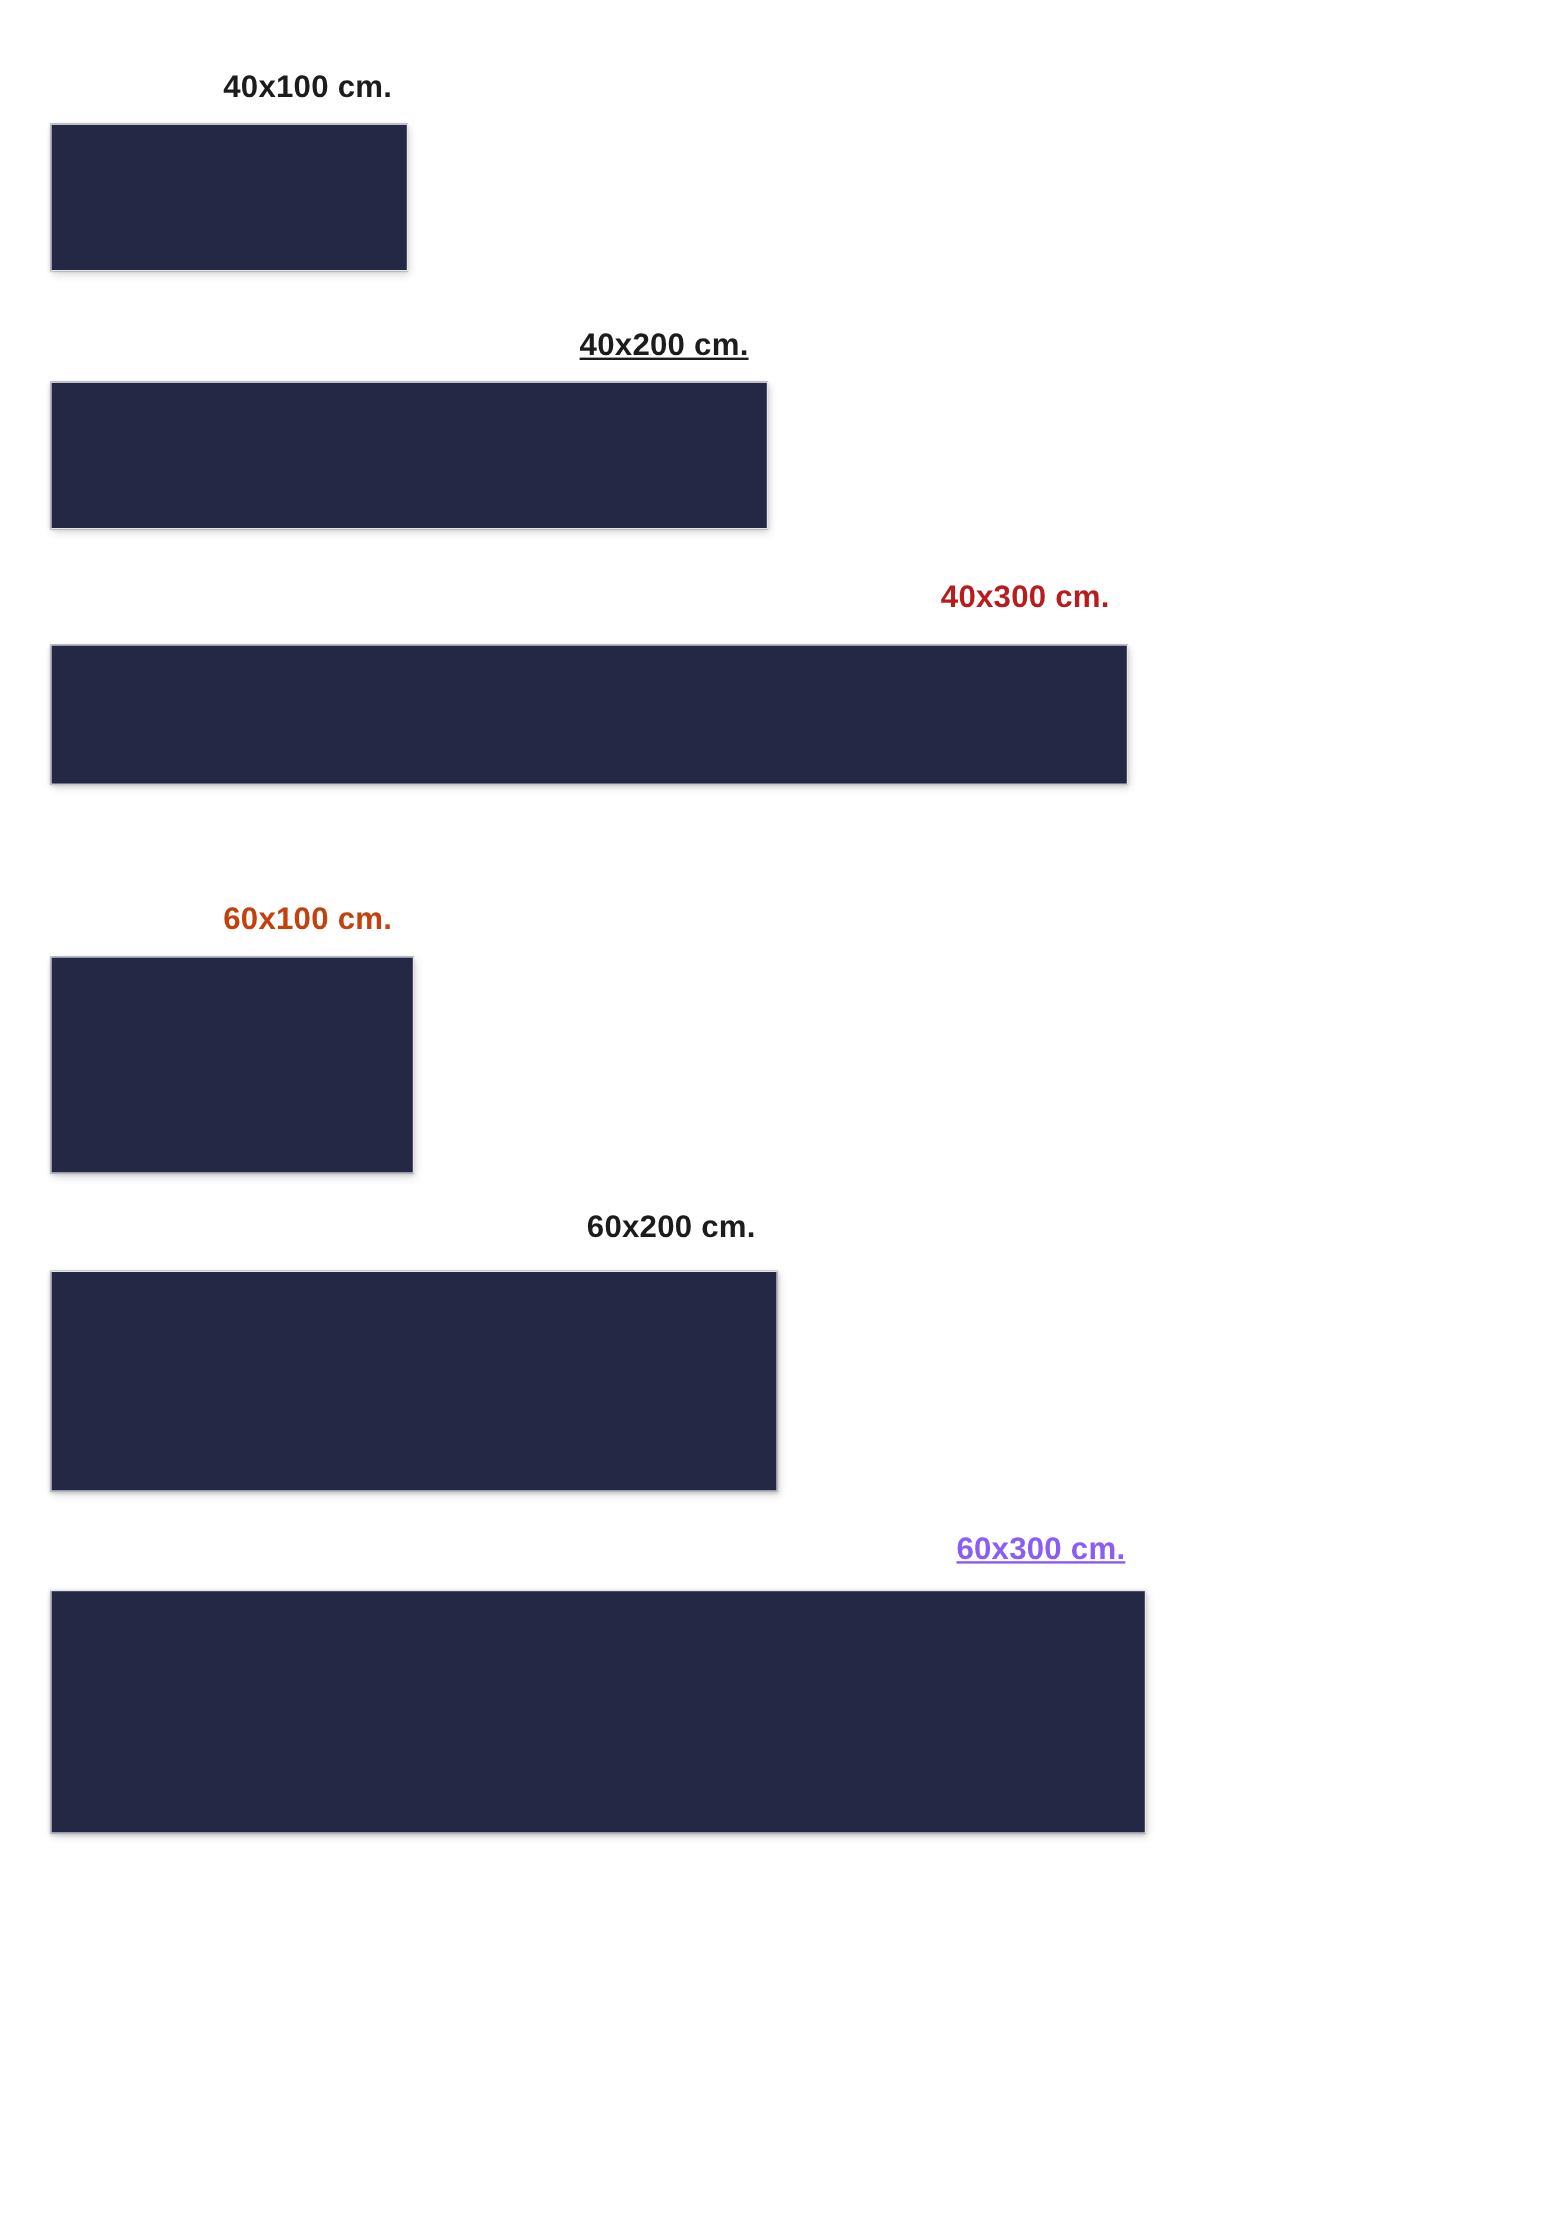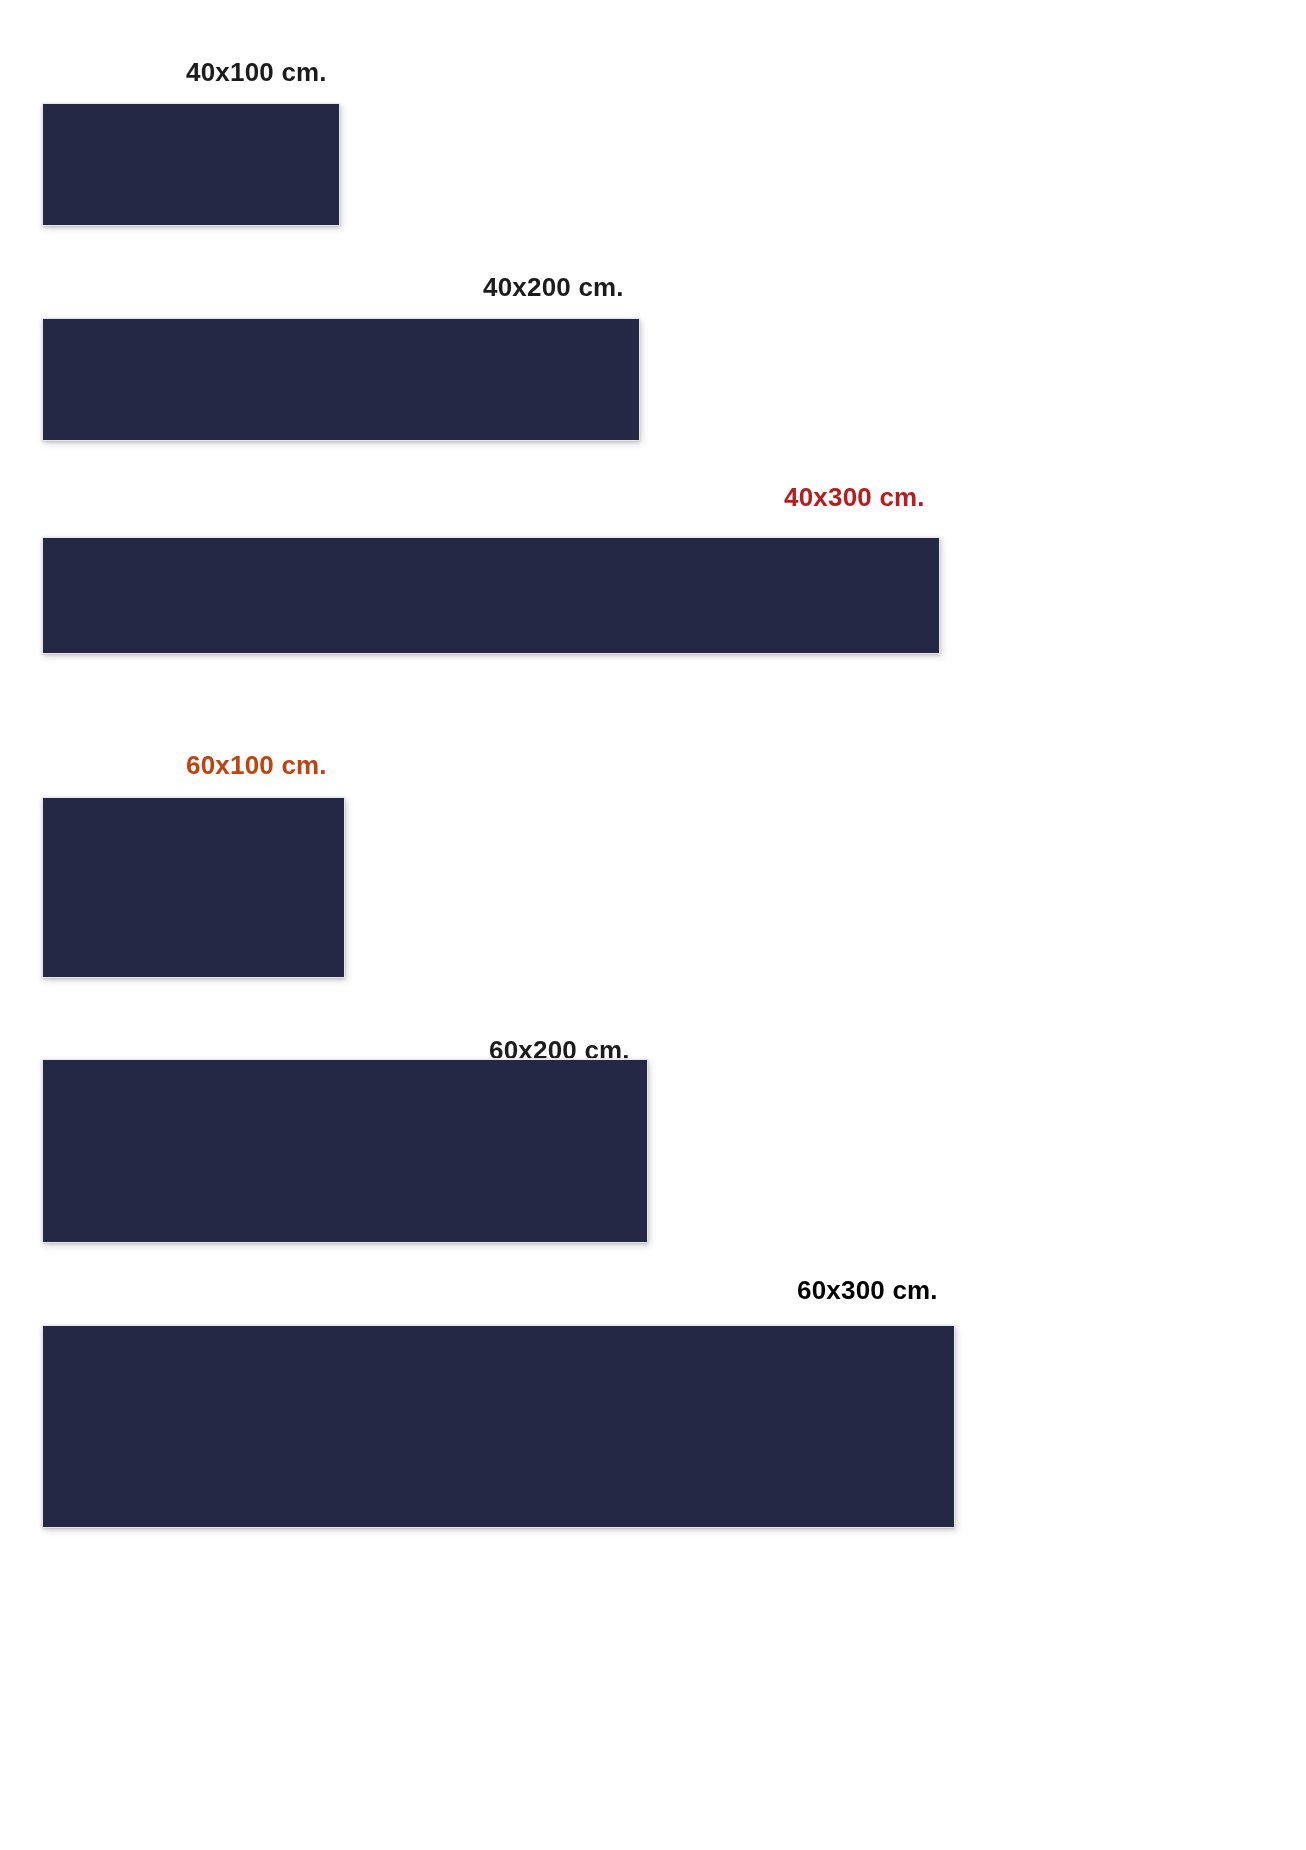--- a/index.html
+++ b/index.html
@@ -77,37 +77,37 @@
 <body style="background: rgb(255, 255, 255);">
 
 <div id="size-chart">
 
   <div class="size-item item-40x100">
     <div class="size-label" style="color: rgb(28, 28, 28);">40x100 cm.</div>
     <div class="swatch" style="background: rgb(36, 40, 69);"></div>
   </div>
 
   <div class="size-item item-40x200">
-    <div class="size-label" style="color: rgb(28, 28, 28);">40x200 cm.</div>
+    <div class="size-label" style="color: rgb(28, 28, 28); text-decoration: underline;">40x200 cm.</div>
     <div class="swatch" style="background: rgb(36, 40, 69);"></div>
   </div>
 
   <div class="size-item item-40x300">
     <div class="size-label" style="color: #b91c1c;">40x300 cm.</div>
     <div class="swatch" style="background: rgb(36, 40, 69);"></div>
   </div>
 
   <div class="size-item item-60x100">
     <div class="size-label" style="color: #c2410c;">60x100 cm.</div>
     <div class="swatch" style="background: rgb(36, 40, 69);"></div>
   </div>
 
   <div class="size-item item-60x200">
-    <div class="size-label" style="color: rgb(28, 28, 28); margin-top: 28px;">60x200 cm.</div>
+    <div class="size-label" style="color: rgb(28, 28, 28);">60x200 cm.</div>
     <div class="swatch" style="background: rgb(36, 40, 69);"></div>
   </div>
 
   <div class="size-item item-60x300">
-    <div class="size-label" style="color: #000000;">60x300 cm.</div>
+    <div class="size-label" style="color: #8b5cf6; text-decoration: underline;">60x300 cm.</div>
     <div class="swatch" style="background: rgb(36, 40, 69);"></div>
   </div>
 
 </div>
 
 </body></html>

